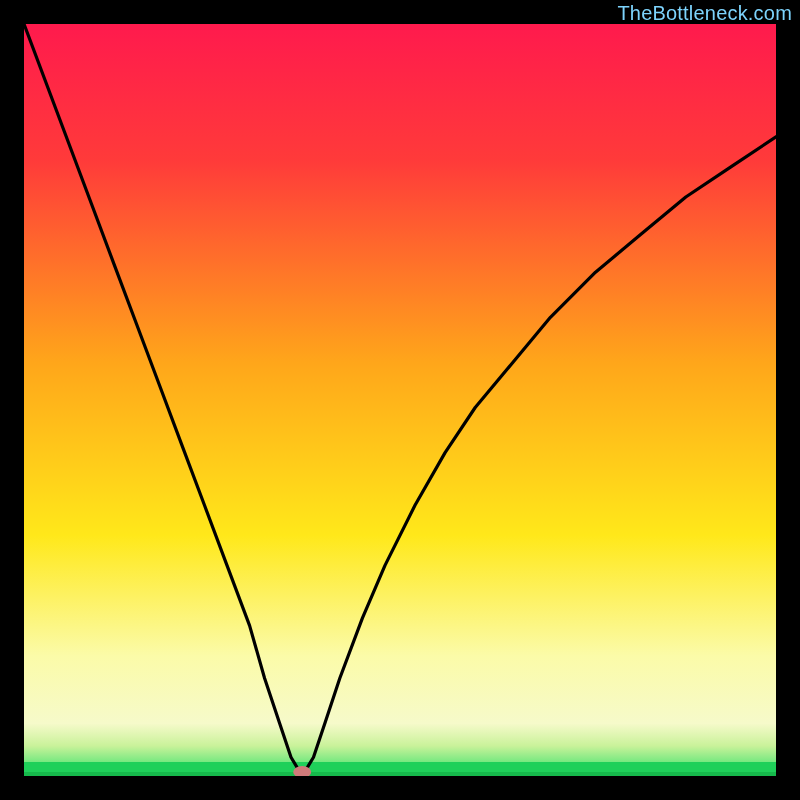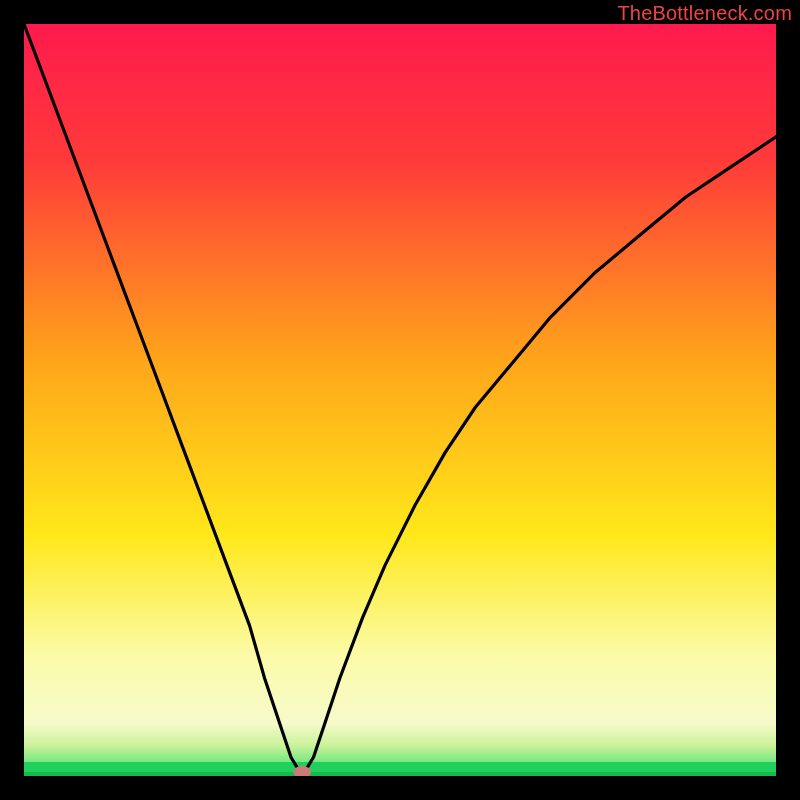--- a/index.html
+++ b/index.html
@@ -21,21 +21,21 @@
   }
   .plot {
     position: absolute;
     left: 0;
     top: 0;
   }
   .watermark {
     position: absolute;
     top: 2px;
     right: 8px;
-    color: #ef4444;
+    color: #7dd3fc;
     font-size: 20px;
     font-weight: 400;
     letter-spacing: 0.2px;
   }
 </style>
 </head>
 <body>
 
 <div class="frame">
   <svg class="plot" width="752" height="752" viewBox="0 0 752 752" preserveAspectRatio="none">

